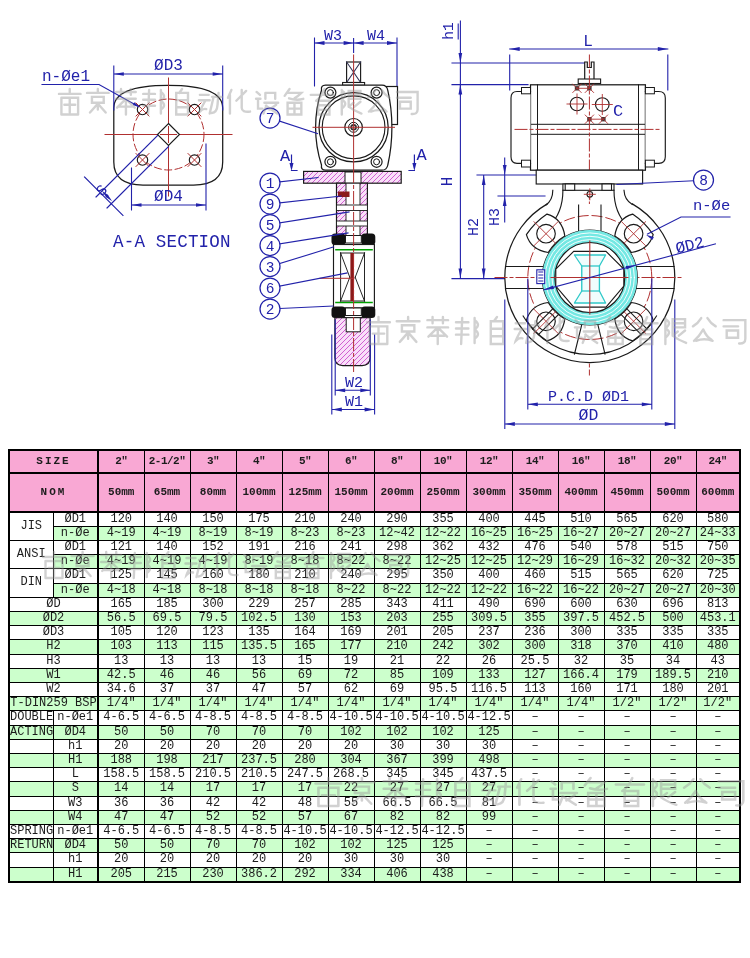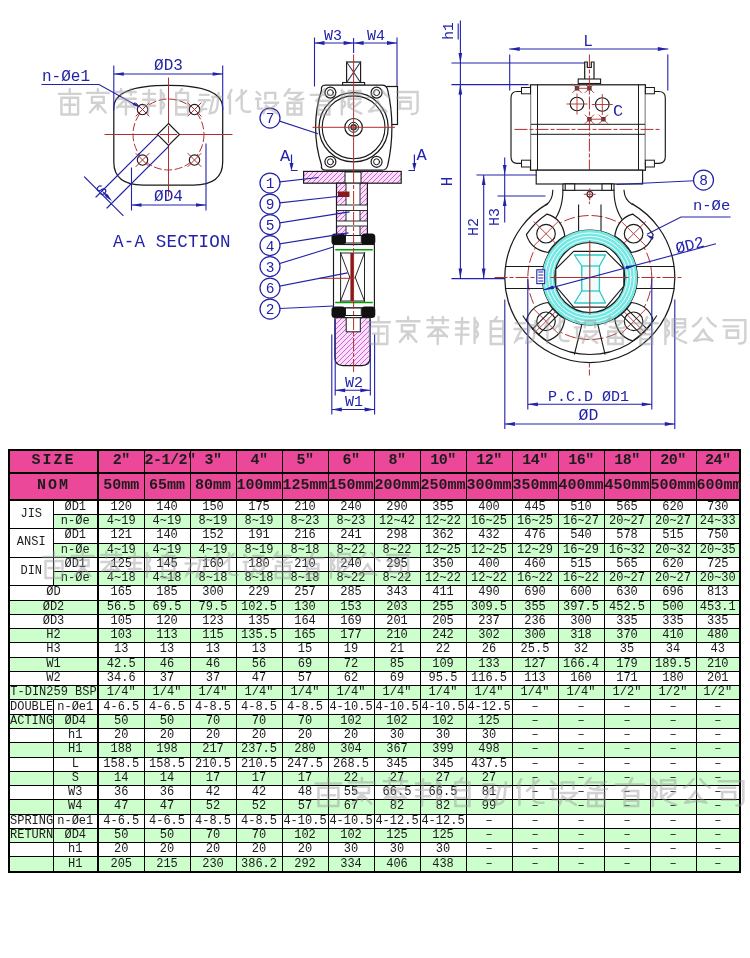--- a/index.html
+++ b/index.html
@@ -1,21 +1,21 @@
 <!DOCTYPE html>
 <html><head><meta charset="utf-8">
 <style>
 html,body { margin:0; padding:0; background:#ffffff; }
 body { width:750px; height:958px; position:relative; font-family:"Liberation Mono", monospace; }
 #draw { position:absolute; left:0; top:0; }
 .dim { font-family:"Liberation Mono", monospace; fill:#2222aa; }
 #tbl { position:absolute; left:8px; top:449px; width:733px; height:424px; border-collapse:collapse; table-layout:fixed; font-family:"Liberation Mono", monospace; font-size:12px; color:#1c1c1c; }
 #tbl td { border:1px solid #000; text-align:center; vertical-align:middle; padding:0; white-space:nowrap; overflow:visible; line-height:13.2px; height:13.2px; }
 #tbl { border:2px solid #000; }
-#tbl tr.hd td { background:#ec4899; font-weight:bold; font-size:15px; line-height:20px; height:20px; border-bottom-width:2px; }
+#tbl tr.hd td { background:#f9a8d4; font-weight:bold; font-size:11px; line-height:20px; height:20px; border-bottom-width:2px; }
 #tbl td.dv { border-left-width:2px; }
 #tbl tr.hd td.sz { letter-spacing:-0.5px; }
 #tbl tr.g td { background:#ccffcc; }
 #tbl tr.w td { background:#ffffff; }
 #tbl td.w { background:#ffffff; }
 .wmsvg { position:absolute; left:0; top:0; pointer-events:none; }
 </style></head>
 <body>
 <svg id="draw" width="750" height="449" viewBox="0 0 750 449">
 <defs>
@@ -275,21 +275,21 @@
         <td class="b sz">6″</td>
         <td class="b sz">8″</td>
         <td class="b sz">10″</td>
         <td class="b sz">12″</td>
         <td class="b sz">14″</td>
         <td class="b sz">16″</td>
         <td class="b sz">18″</td>
         <td class="b sz">20″</td>
         <td class="b sz">24″</td>
       </tr>
-<tr class="hd" style="height:27px">
+<tr class="hd" style="height:39px">
         <td colspan="2" class="b" style="letter-spacing:2px">NOM</td>
         <td class="b dv">50mm</td>
         <td class="b">65mm</td>
         <td class="b">80mm</td>
         <td class="b">100mm</td>
         <td class="b">125mm</td>
         <td class="b">150mm</td>
         <td class="b">200mm</td>
         <td class="b">250mm</td>
         <td class="b">300mm</td>
@@ -308,21 +308,21 @@
         <td>175</td>
         <td>210</td>
         <td>240</td>
         <td>290</td>
         <td>355</td>
         <td>400</td>
         <td>445</td>
         <td>510</td>
         <td>565</td>
         <td>620</td>
-        <td>730</td>
+        <td>580</td>
       </tr>
 <tr class="g">
         <td>n-Øe</td>
         <td class="dv">4~19</td>
         <td>4~19</td>
         <td>8~19</td>
         <td>8~19</td>
         <td>8~23</td>
         <td>8~23</td>
         <td>12~42</td>

